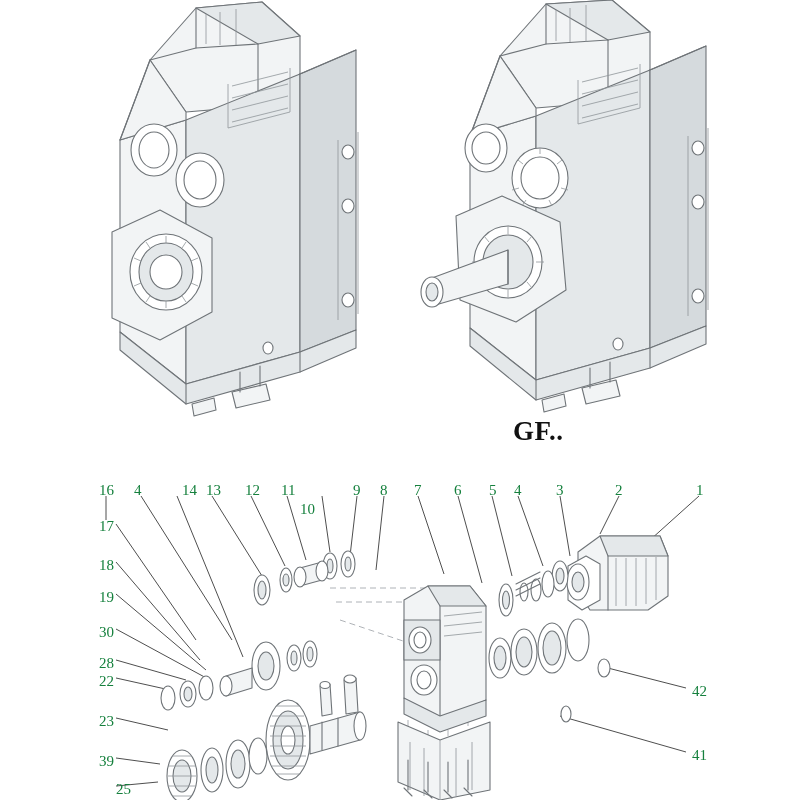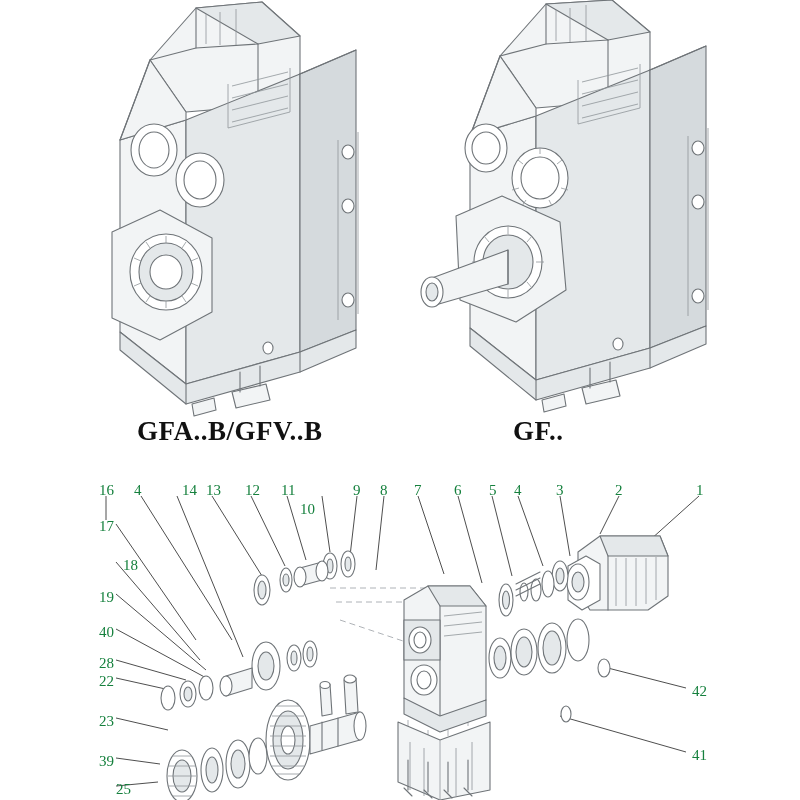--- a/index.html
+++ b/index.html
@@ -352,44 +352,43 @@
         <ellipse class="fill-white" cx="258" cy="756" rx="9" ry="18"></ellipse>
       </g>
 
       <g>
         <ellipse class="fill-white" cx="604" cy="668" rx="6" ry="9"></ellipse>
         <ellipse class="fill-white" cx="566" cy="714" rx="5" ry="8"></ellipse>
       </g>
     </g>
   </svg>
 
-  <div class="caption caption-left">GFA..B/GFV..B</div>
   <div class="caption caption-right">GF..</div>
 
   <div id="callouts">
       <div class="callout" style="left: 99px; top: 483px;">16</div>
       <div class="callout" style="left: 134px; top: 483px;">4</div>
       <div class="callout" style="left: 170px; top: 483px; margin-left: 12px;">14</div>
       <div class="callout" style="left: 206px; top: 483px;">13</div>
       <div class="callout" style="left: 245px; top: 483px;">12</div>
       <div class="callout" style="left: 281px; top: 483px;">11</div>
       <div class="callout" style="left: 300px; top: 483px; margin-top: 19px;">10</div>
       <div class="callout" style="left: 353px; top: 483px;">9</div>
       <div class="callout" style="left: 380px; top: 483px;">8</div>
       <div class="callout" style="left: 414px; top: 483px;">7</div>
       <div class="callout" style="left: 454px; top: 483px;">6</div>
       <div class="callout" style="left: 489px; top: 483px;">5</div>
       <div class="callout" style="left: 514px; top: 483px;">4</div>
       <div class="callout" style="left: 556px; top: 483px;">3</div>
       <div class="callout" style="left: 615px; top: 483px;">2</div>
       <div class="callout" style="left: 696px; top: 483px;">1</div>
       <div class="callout" style="left: 99px; top: 519px;">17</div>
-      <div class="callout" style="left: 99px; top: 558px; margin-left: 24px;">18</div>
+      <div class="callout" style="left: 99px; top: 558px;">18</div>
       <div class="callout" style="left: 99px; top: 590px;">19</div>
-      <div class="callout" style="left: 99px; top: 625px;">40</div>
+      <div class="callout" style="left: 99px; top: 625px;">30</div>
       <div class="callout" style="left: 99px; top: 656px;">28</div>
       <div class="callout" style="left: 99px; top: 674px;">22</div>
       <div class="callout" style="left: 99px; top: 714px; text-align: center;">23</div>
       <div class="callout" style="left: 99px; top: 754px;">39</div>
       <div class="callout" style="left: 116px; top: 782px;">25</div>
       <div class="callout" style="left: 692px; top: 684px;">42</div>
       <div class="callout" style="left: 692px; top: 748px;">41</div>
     </div>
 
 </div>

